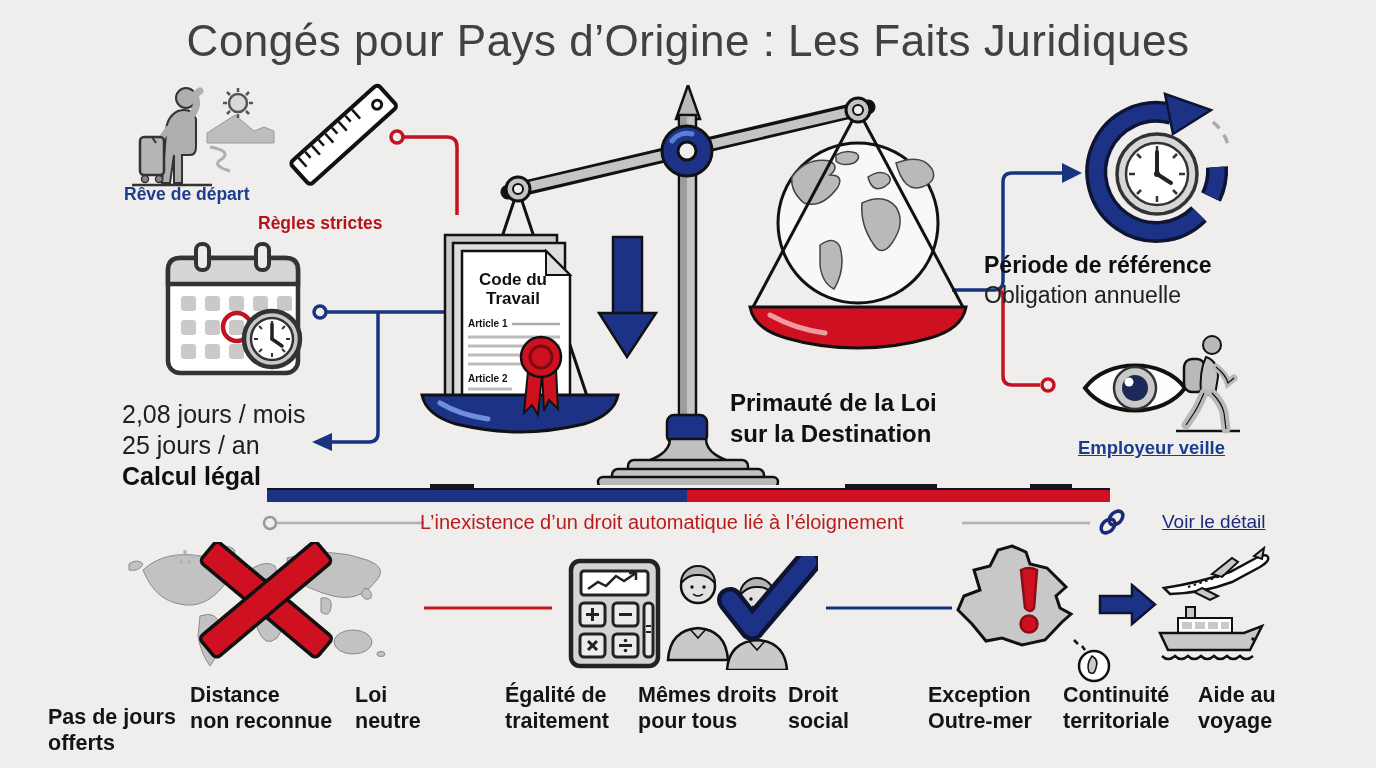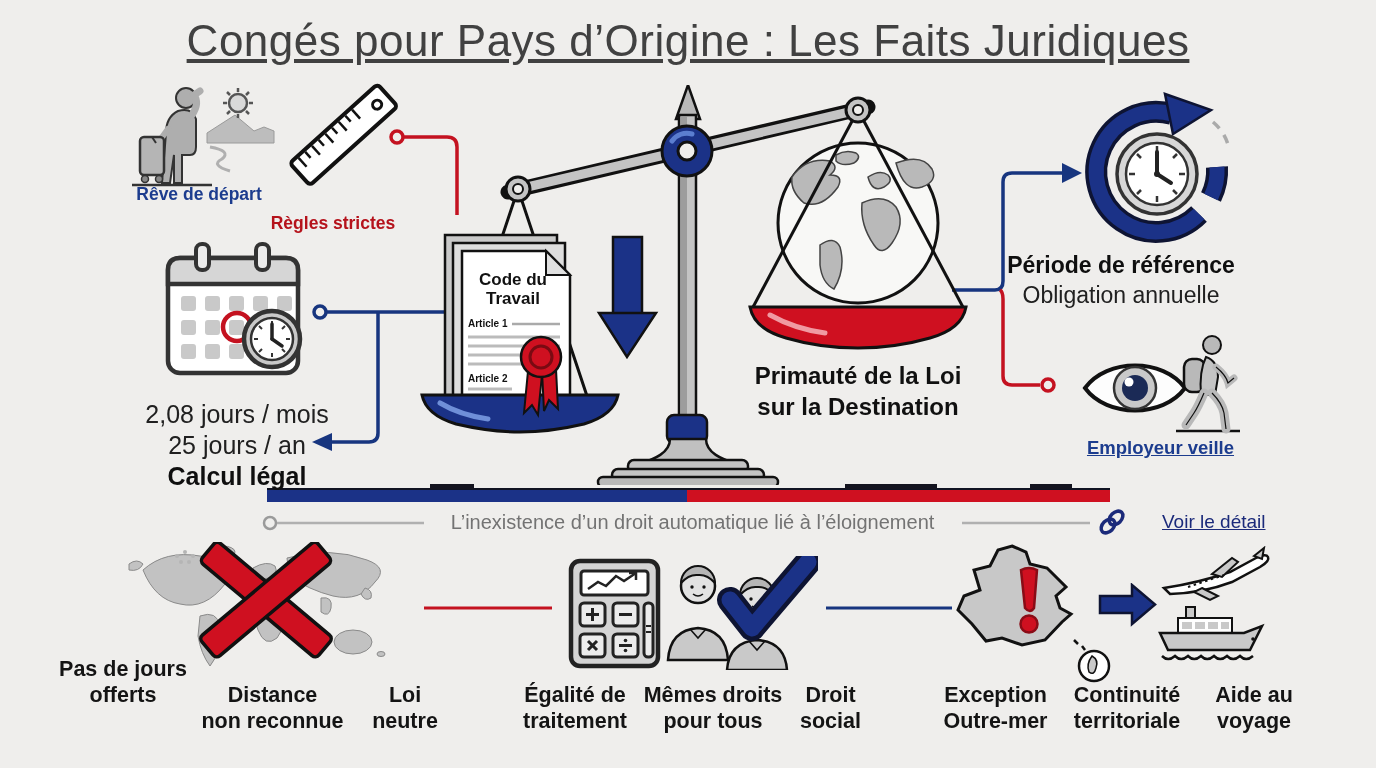--- a/index.html
+++ b/index.html
@@ -1,30 +1,30 @@
 <!DOCTYPE html>
 <html><head>
 <meta charset="utf-8">
 <style>
   html,body{margin:0;padding:0;background:#dcdcda;}
   #canvas{position:relative;width:1376px;height:768px;background:#efeeec;overflow:hidden;
           font-family:"Liberation Sans","DejaVu Sans",sans-serif;color:#1a1a1a;}
   .abs{position:absolute;}
-  .ctr{text-align:center;}
-  #title{top:16px;left:0;width:1376px;text-align:center;font-size:44px;font-weight:500;color:#414141;letter-spacing:.5px;text-decoration:underline;}
+  .ctr{}
+  #title{top:16px;left:0;width:1376px;text-align:center;font-size:44px;font-weight:500;color:#414141;letter-spacing:.5px;}
   .blue-lbl{color:#1c3c8e;font-weight:bold;}
   .red-lbl{color:#b5121b;font-weight:bold;}
   .icon-lbl{font-size:17.5px;}
   .cal-text{font-size:25px;line-height:31px;color:#202020;margin-top:25px;}
   .cal-text .bold{font-weight:bold;color:#0f0f0f;}
   #primaute{font-size:24px;font-weight:bold;line-height:31px;color:#101010;z-index:5;}
   #periode-title{font-size:23px;font-weight:bold;color:#0f0f0f;line-height:30px;}
   #periode-sub{font-size:23px;color:#202020;line-height:30px;}
   #employeur{font-size:18.5px;z-index:5;text-decoration:underline;}
-  #statement{font-size:20px;color:#737373;z-index:5;}
+  #statement{font-size:20px;color:#b91c1c;z-index:5;}
   #detail-link{font-size:19px;color:#1b2a7a;text-decoration:underline;z-index:6;cursor:pointer;margin-left:32px;}
   .bot-lbl{font-size:21.5px;font-weight:bold;line-height:26px;color:#141414;z-index:5;}
   .bar{top:488px;left:267px;width:843px;height:12px;z-index:1;border-top:2px solid #101322;}
   .bar-blue{position:absolute;left:0;top:0;width:420px;height:12px;background:#1b3287;}
   .bar-red{position:absolute;left:420px;top:0;width:423px;height:12px;background:#cf1020;}
   .bar-shadow{height:5px;background:#14141f;z-index:1;}
   svg{display:block;}
   .z2{z-index:2;} .z3{z-index:3;}
 </style>
 </head>
@@ -214,21 +214,21 @@
     <circle cx="458" cy="25" r="5" fill="#efeeec" stroke="#111" stroke-width="2"></circle>
     <path d="M 350 222 L 566 222 Q 562 244 530 253 Q 495 263 458 263 Q 420 263 386 253 Q 354 244 350 222 Z" fill="#cf1020" stroke="#111" stroke-width="3"></path>
     <path d="M 370 230 Q 395 244 425 248" fill="none" stroke="#f09aa2" stroke-width="5" stroke-linecap="round"></path>
 
     <rect x="267" y="330" width="40" height="28" rx="7" fill="#1b3287" stroke="#111" stroke-width="2.5"></rect>
     <path d="M 270 354 C 270 368 254 374 240 379 L 336 379 C 322 374 306 368 306 354 Z" fill="#c0c0c0" stroke="#111" stroke-width="2.5"></path>
     <rect x="228" y="375" width="120" height="13" rx="6" fill="#c4c4c4" stroke="#111" stroke-width="2.5"></rect>
     <rect x="212" y="384" width="152" height="12" rx="6" fill="#c4c4c4" stroke="#111" stroke-width="2.5"></rect>
     <rect x="198" y="392" width="180" height="10" rx="5" fill="#b9b9b9" stroke="#111" stroke-width="2.5"></rect>
   </svg>
-  <div id="primaute" class="abs ctr" style="left:730px;top:360px;width:256px;">
+  <div id="primaute" class="abs ctr" style="left:730px;top:387px;width:256px;">
     <div>Primauté de la Loi</div>
     <div>sur la Destination</div>
   </div>
 
   <svg class="abs z2" style="left:1075px;top:88px;" width="165" height="165" viewBox="0 0 165 165">
     <path d="M 97 26 A 60 60 0 1 0 124 126" fill="none" stroke="#0e1433" stroke-width="22"></path>
     <path d="M 97 26 A 60 60 0 1 0 124 126" fill="none" stroke="#1b3287" stroke-width="15"></path>
     <path d="M 136 109 A 60 60 0 0 0 142 79" fill="none" stroke="#0e1433" stroke-width="22"></path>
     <path d="M 136 109 A 60 60 0 0 0 142 79" fill="none" stroke="#1b3287" stroke-width="15"></path>
     <polygon points="90,6 98,46 136,22" fill="#1b3287" stroke="#0e1433" stroke-width="2.5"></polygon>
@@ -375,21 +375,21 @@
     <rect x="22" y="15" width="54" height="15" fill="#fff" stroke="#111" stroke-width="2"></rect>
     <rect x="26" y="19" width="10" height="7" fill="#c9c9c9"></rect>
       <rect x="39" y="19" width="10" height="7" fill="#c9c9c9"></rect>
     <rect x="52" y="19" width="10" height="7" fill="#c9c9c9"></rect>
       <rect x="65" y="19" width="8" height="7" fill="#c9c9c9"></rect>
     <polygon points="4,30 88,30 106,23 94,47 12,47" fill="#c9c9c9" stroke="#111" stroke-width="2.5"></polygon>
     <circle cx="97" cy="36" r="1.8" fill="#111"></circle>
     <path d="M 6 53 q 6 6 13 0 q 6 6 13 0 q 6 6 13 0 q 6 6 13 0 q 6 6 13 0 q 6 6 13 0 q 6 6 13 0" fill="none" stroke="#111" stroke-width="2.5"></path>
   </svg>
 
-  <div class="abs bot-lbl ctr" style="left:48px;top:656px;width:150px;">
+  <div class="abs bot-lbl ctr" style="left:48px;top:704px;width:150px;">
     <div>Pas de jours</div>
       <div>offerts</div>
   </div>
   <div class="abs bot-lbl ctr" style="left:190px;top:682px;width:165px;">
     <div>Distance</div>
       <div>non reconnue</div>
   </div>
   <div class="abs bot-lbl ctr" style="left:355px;top:682px;width:100px;">
     <div>Loi</div>
       <div>neutre</div>

